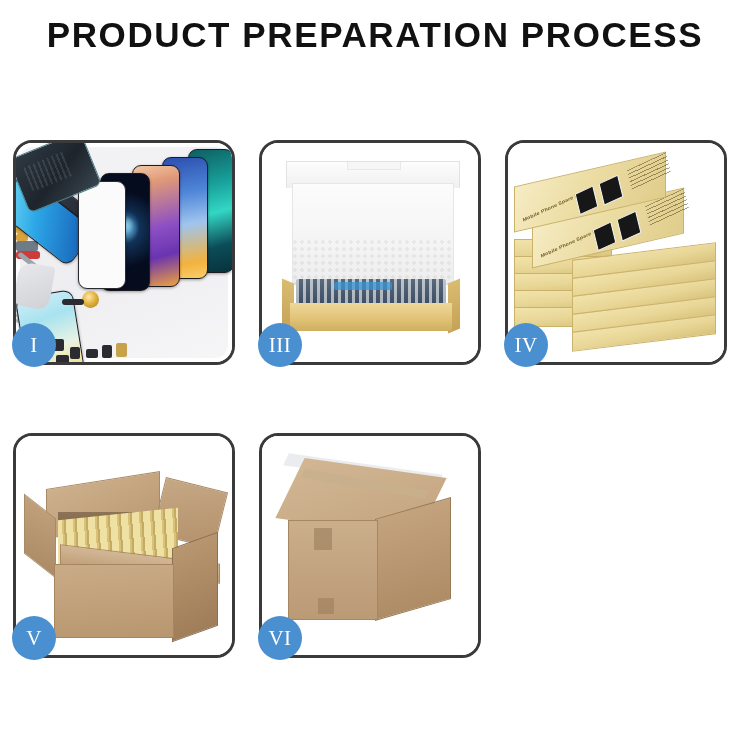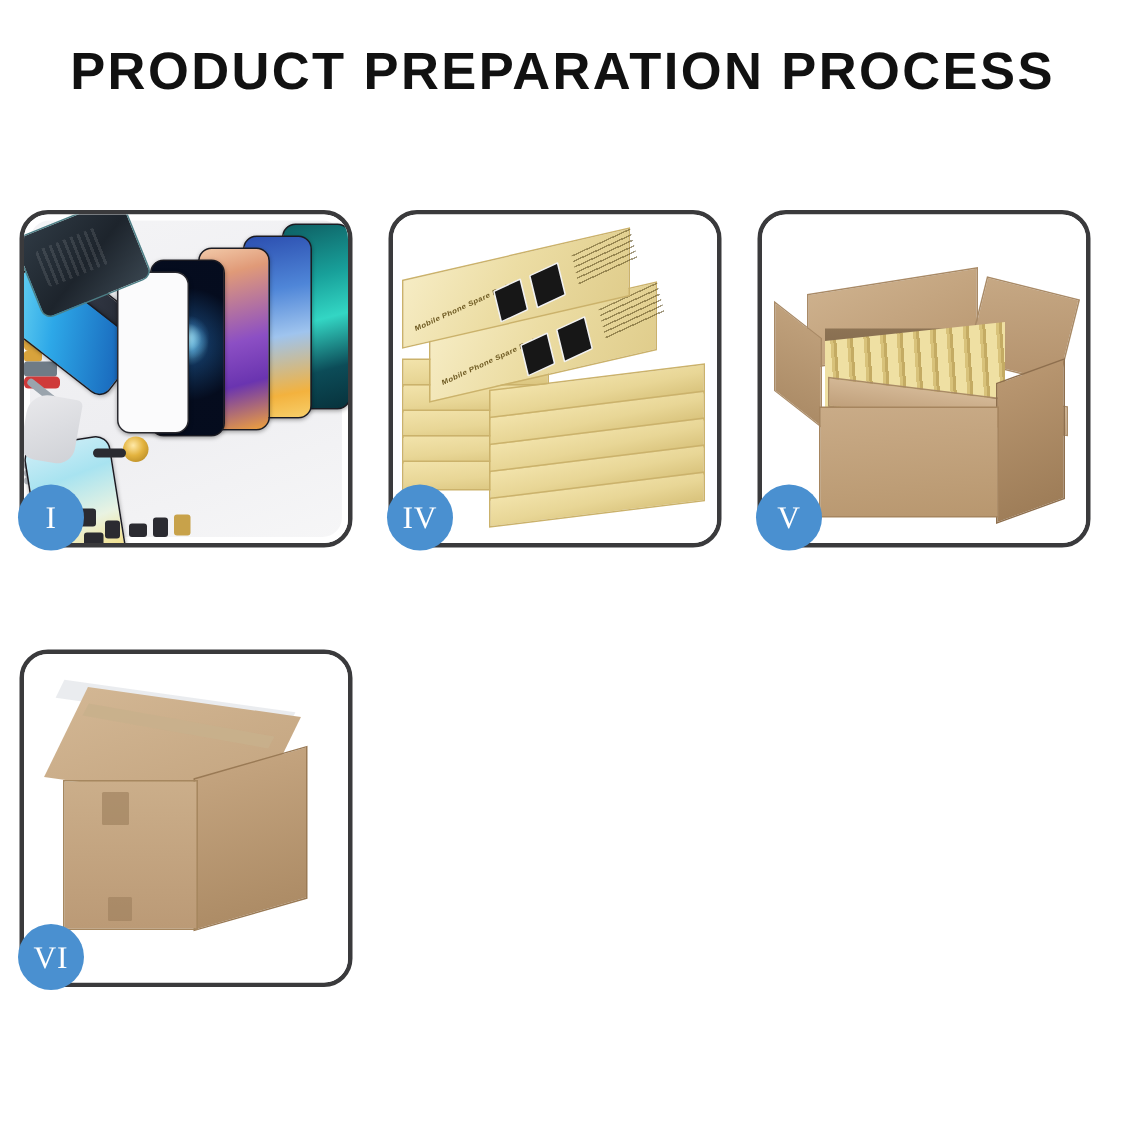--- a/index.html
+++ b/index.html
@@ -18,21 +18,21 @@
 
   
   .header {
     position: absolute;
     left: 0; top: 0;
     width: 750px;
     text-align: center;
   }
   .page-title {
     margin: 0;
-    padding-top: 28px;
+    padding-top: 15px;
     font-size: 35px;
     font-weight: 700;
     letter-spacing: 1.6px;
     color: #111111;
     line-height: 1.12;
     white-space: nowrap;
   }
   .page-subtitle {
     margin: 0;
     padding-top: 9px;
@@ -457,20 +457,32 @@
         <div class="part-hand"></div>
         <div class="part-scr1"></div>
         <div class="part-scr2"></div>
         <div class="part-scr3"></div>
       </div>
     </div>
     <div class="badge">I</div>
   </div>
 
 
+  <div class="panel">
+    <div class="panel-media">
+      <div class="p3-lid"></div>
+      <div class="p3-foamback"></div>
+      <div class="p3-foamtex"></div>
+      <div class="p3-boxleft"></div>
+      <div class="p3-boxright"></div>
+      <div class="p3-content"></div>
+      <div class="p3-boxfront"></div>
+    </div>
+    <div class="badge">III</div>
+  </div>
 
   <div class="panel">
     <div class="panel-media">
       <div class="stack">
 
         <div class="sbox" style="left:6px;  top:96px;  width:96px; height:17px;"></div>
         <div class="sbox" style="left:6px;  top:113px; width:96px; height:17px;"></div>
         <div class="sbox" style="left:6px;  top:130px; width:96px; height:17px;"></div>
         <div class="sbox" style="left:6px;  top:147px; width:96px; height:17px;"></div>
         <div class="sbox" style="left:6px;  top:164px; width:96px; height:18px;"></div>

